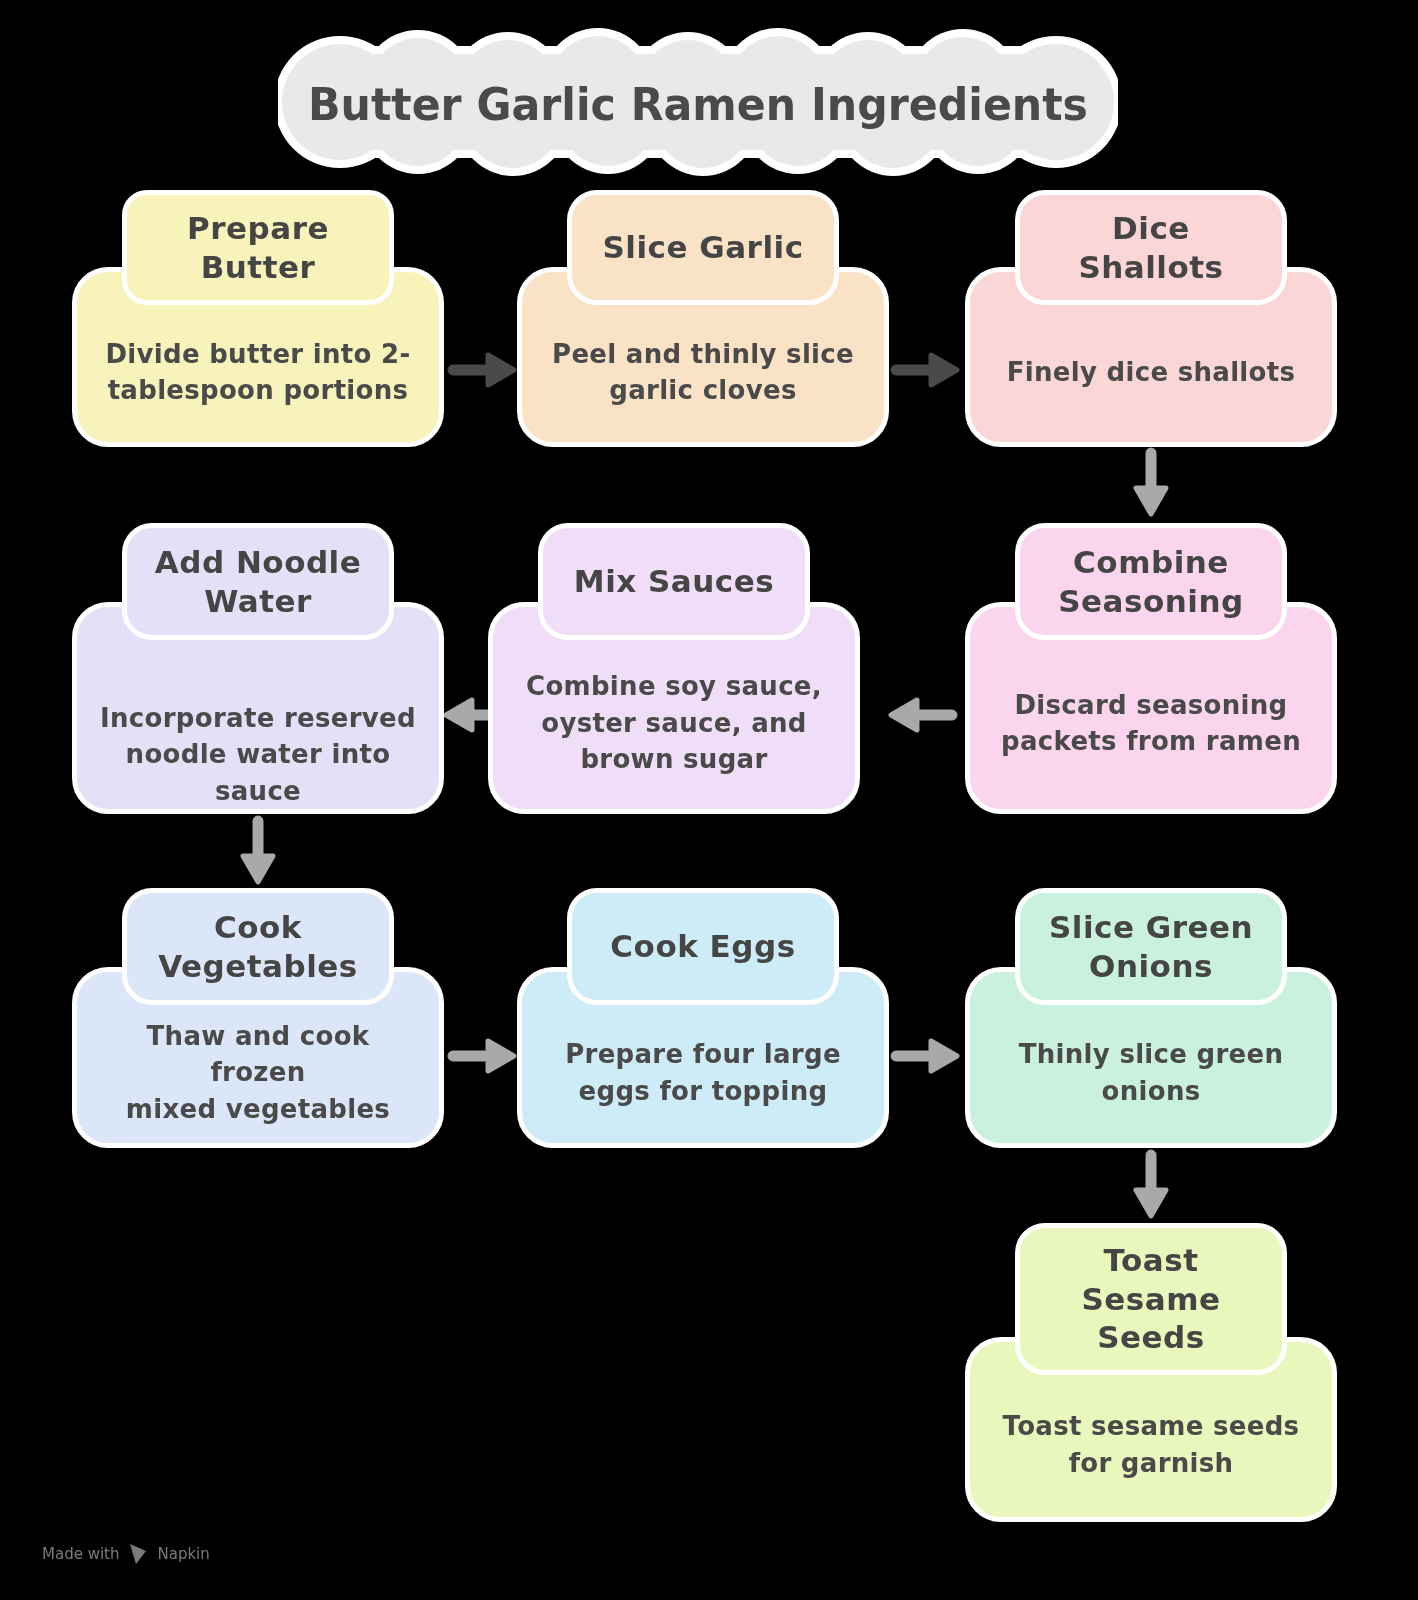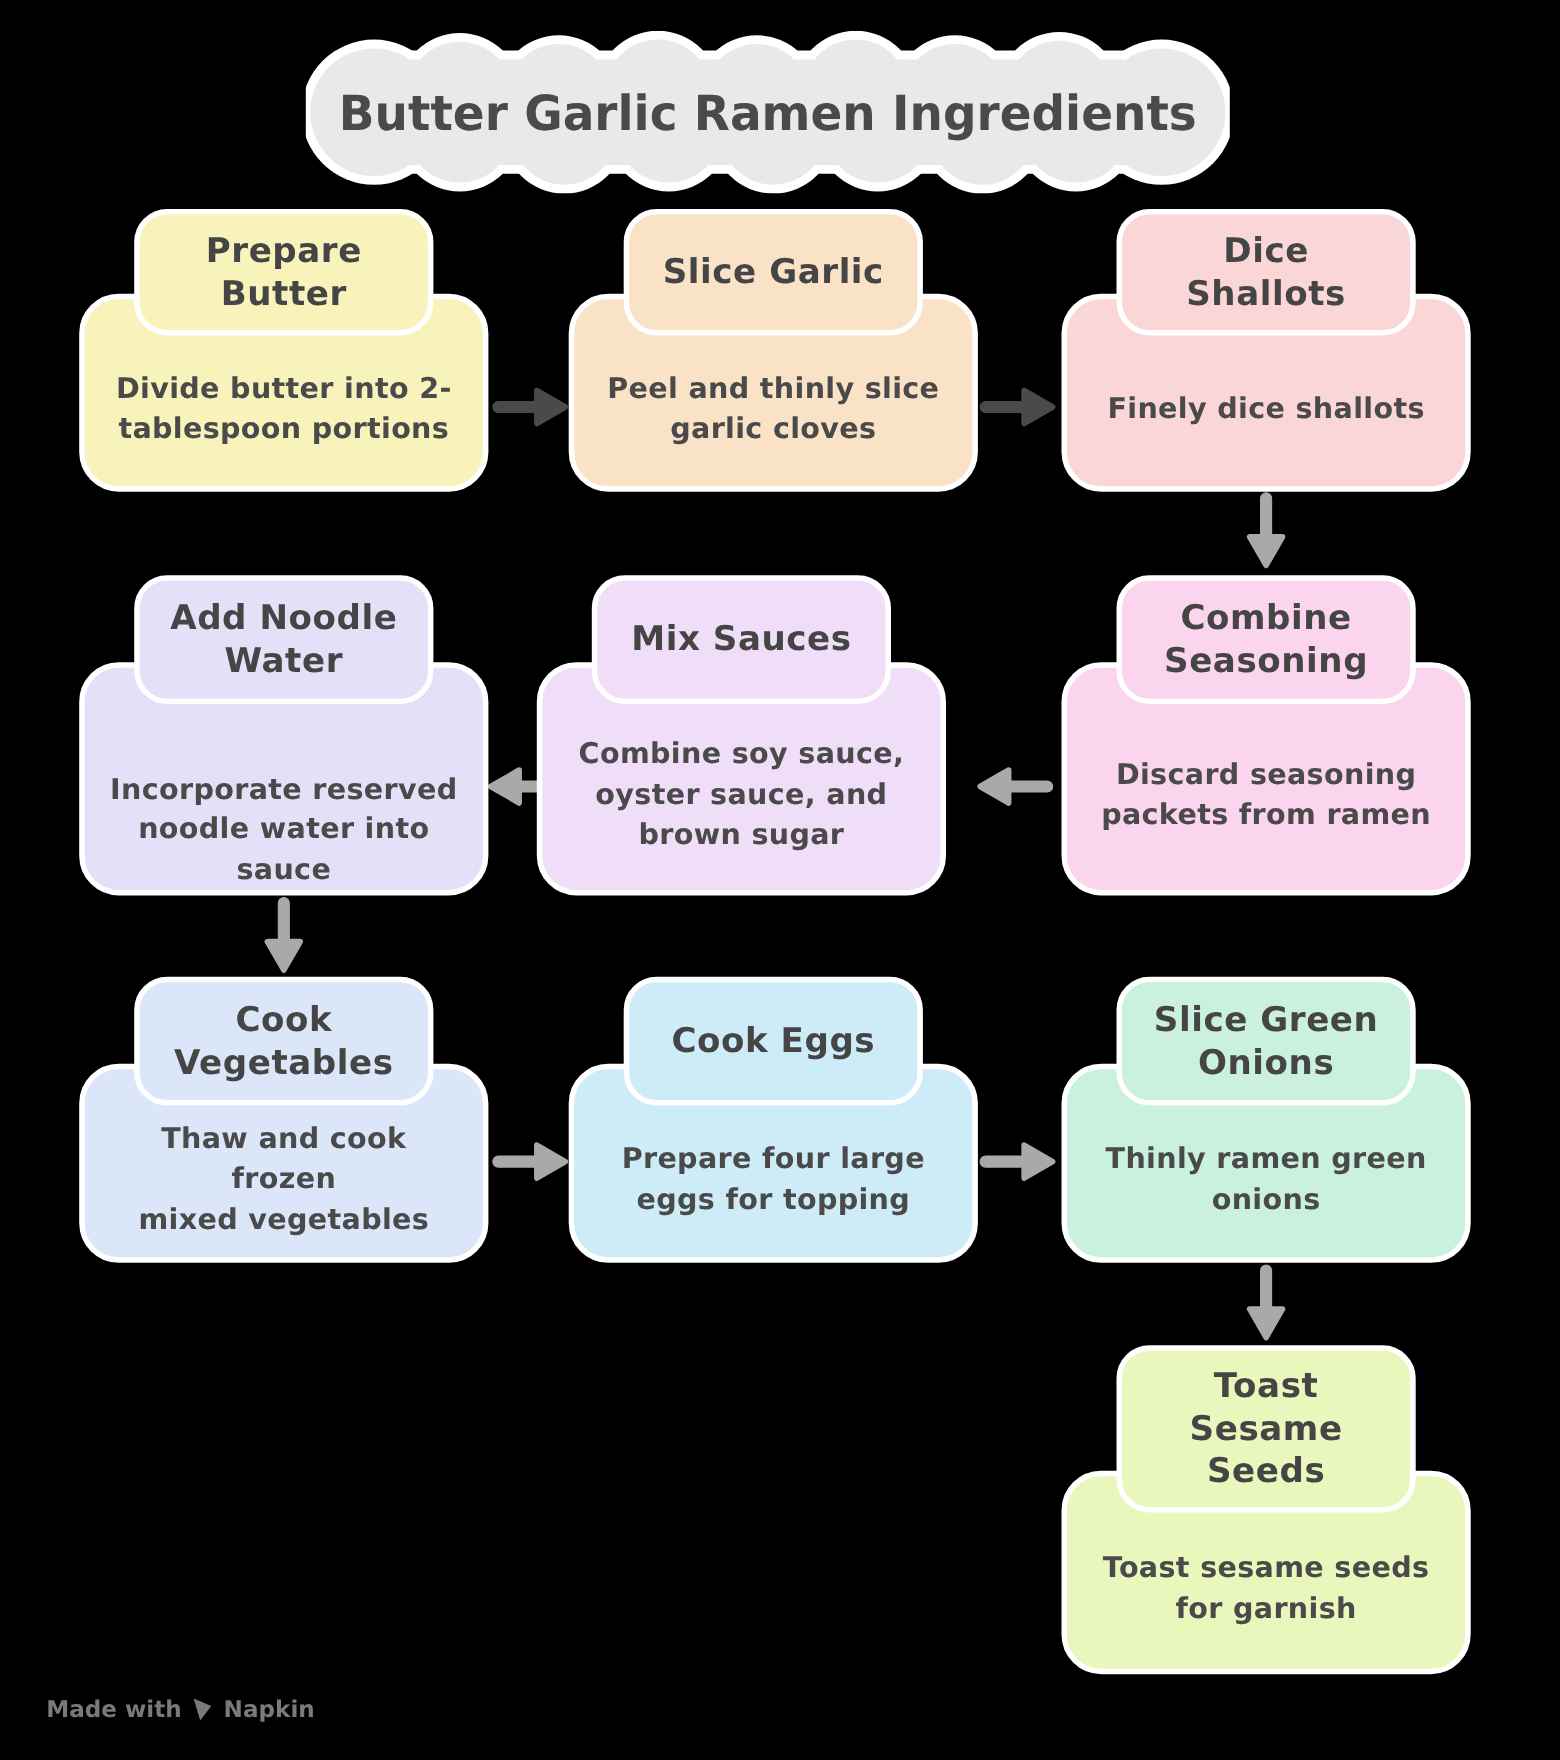--- a/index.html
+++ b/index.html
@@ -48,21 +48,21 @@
 
   
   .arrow { position:absolute; }
   .arr-dark  { fill:#4a4a4a; stroke:#4a4a4a; }
   .arr-light { fill:#a9a9a9; stroke:#a9a9a9; }
 
   
   .watermark {
     position:absolute; left:42px; top:1542px;
     display:flex; align-items:center; gap:9px;
-    color:#7a7a7a; font-size:21px; font-weight:bold;
+    color:#7a7a7a; font-size:15px; font-weight:normal;
   }
   .wm-logo { display:inline-block; }
 </style>
 </head>
 <body>
 
 <div class="canvas">
 
   <svg class="title-cloud" width="840" height="148" viewBox="0 0 840 148">
     <g fill="#ffffff">
@@ -100,21 +100,21 @@
       <circle cx="425" cy="92" r="48"></circle>
         <circle cx="520" cy="90" r="48"></circle>
         <circle cx="615" cy="92" r="48"></circle>
         <circle cx="700" cy="90" r="48"></circle>
       <rect x="62" y="26" width="716" height="96" rx="36"></rect>
     </g>
     <text x="420" y="76" text-anchor="middle" dominant-baseline="central" font-size="44" font-weight="bold" fill="#4a4a4a" textLength="780" lengthAdjust="spacingAndGlyphs">Butter Garlic Ramen Ingredients</text>
   </svg>
 
   <div class="node" style="left:72px;top:190px;">
-    <div class="tab" style="height: 115px; background-color: rgb(247, 243, 186);">
+    <div class="tab" style="height: 115px; background-color: rgb(247, 243, 186); border-radius: 25px;">
       <span class="tab-text">Prepare
 Butter</span>
     </div>
     <div class="nbody" style="height: 180px; background-color: rgb(247, 243, 186);">
       <span class="body-text">Divide butter into 2-
 tablespoon portions</span>
     </div>
   </div>
 
   <div class="node" style="left:517px;top:190px;">
@@ -191,21 +191,21 @@
 eggs for topping</span>
     </div>
   </div>
 
   <div class="node" style="left:965px;top:888px;">
     <div class="tab" style="height: 117px; background-color: rgb(201, 241, 222);">
       <span class="tab-text">Slice Green
 Onions</span>
     </div>
     <div class="nbody" style="height: 181px; background-color: rgb(201, 241, 222);">
-      <span class="body-text">Thinly ramen green
+      <span class="body-text">Thinly slice green
 onions</span>
     </div>
   </div>
 
   <div class="node" style="left:965px;top:1223px;">
     <div class="tab" style="height: 152px; background-color: rgb(233, 247, 188);">
       <span class="tab-text">Toast
 Sesame
 Seeds</span>
     </div>

